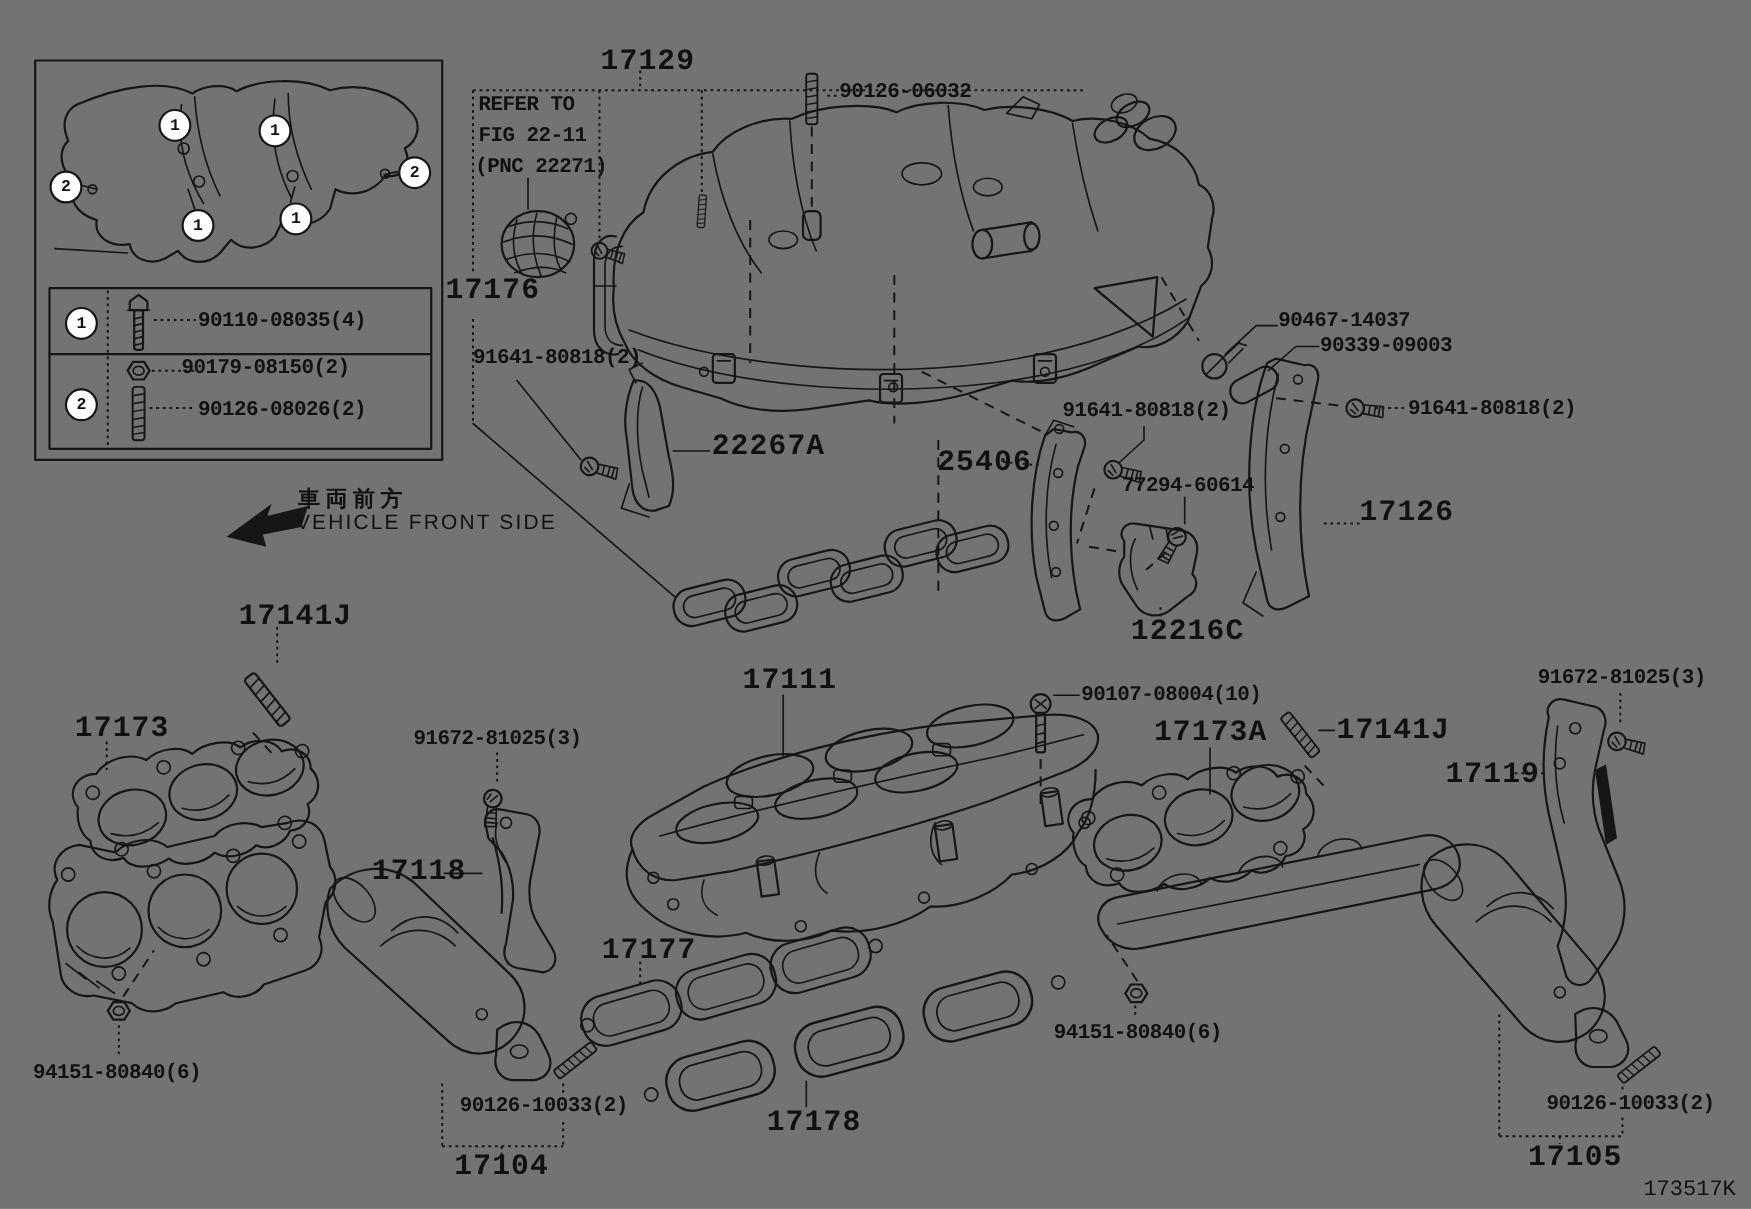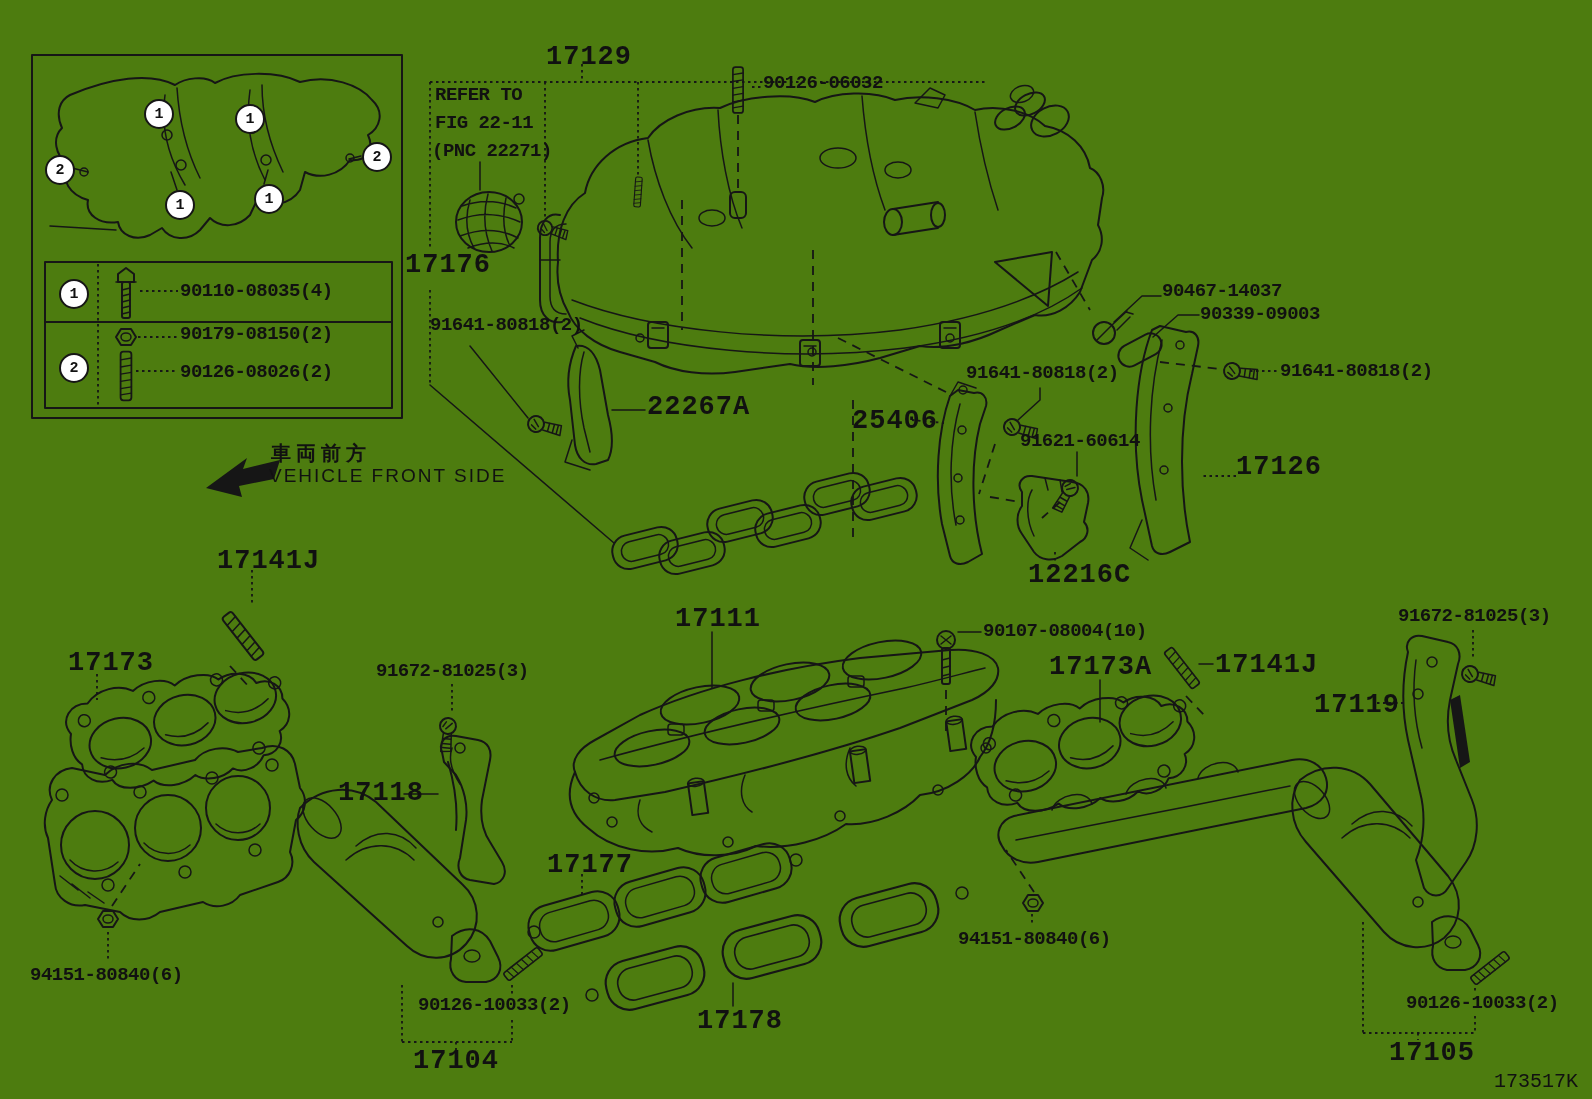--- a/index.html
+++ b/index.html
@@ -1,16 +1,16 @@
 <!DOCTYPE html>
 <html><head>
 <meta charset="utf-8">
 <style>
   html,body{margin:0;padding:0;background:#fff;}
-  .stage{position:relative;width:1592px;height:1099px;background:#4d7c0f;overflow:hidden;
+  .stage{position:relative;width:1592px;height:1099px;background:#737373;overflow:hidden;
          font-family:"Liberation Mono",monospace;}
   svg{position:absolute;left:0;top:0;}
   .ln{fill:none;stroke:#161616;stroke-width:2;stroke-linecap:round;stroke-linejoin:round;}
   .thin{stroke-width:1.5;}
   .dot{fill:none;stroke:#161616;stroke-width:1.8;stroke-dasharray:2.5 3.5;}
   .dsh{fill:none;stroke:#161616;stroke-width:1.8;stroke-dasharray:9 7;}
   .blk{fill:#161616;stroke:none;}
   .lbl{position:absolute;font:bold 19px "Liberation Mono",monospace;letter-spacing:-0.5px;
        color:#111;white-space:nowrap;}
   .lbl.lg{font-size:27px;letter-spacing:1px;}
@@ -419,21 +419,21 @@
 <div class="lbl" style="left:435px;top:112px">FIG 22-11</div>
 <div class="lbl" style="left:432px;top:140px">(PNC 22271)</div>
 <div class="lbl lg" style="left:405px;top:250px">17176</div>
 <div class="lbl" style="left:430px;top:314px">91641-80818(2)</div>
 <div class="lbl lg" style="left:647px;top:392px">22267A</div>
 <div class="lbl lg" style="left:852px;top:406px">25406</div>
 <div class="lbl" style="left:966px;top:362px">91641-80818(2)</div>
 <div class="lbl" style="left:1162px;top:280px">90467-14037</div>
 <div class="lbl" style="left:1200px;top:303px">90339-09003</div>
 <div class="lbl" style="left:1280px;top:360px">91641-80818(2)</div>
-<div class="lbl" style="left:1020px;top:430px">91621-60614</div>
+<div class="lbl" style="left:1020px;top:430px">77294-60614</div>
 <div class="lbl lg" style="left:1236px;top:452px">17126</div>
 <div class="lbl lg" style="left:1028px;top:560px">12216C</div>
 <div class="lbl lg" style="left:217px;top:546px">17141J</div>
 <div class="lbl lg" style="left:68px;top:648px">17173</div>
 <div class="lbl" style="left:376px;top:660px">91672-81025(3)</div>
 <div class="lbl lg" style="left:675px;top:604px">17111</div>
 <div class="lbl" style="left:983px;top:620px">90107-08004(10)</div>
 <div class="lbl lg" style="left:1049px;top:652px">17173A</div>
 <div class="lbl lg" style="left:1215px;top:650px">17141J</div>
 <div class="lbl" style="left:1398px;top:605px">91672-81025(3)</div>
@@ -443,21 +443,21 @@
 <div class="lbl" style="left:30px;top:964px">94151-80840(6)</div>
 <div class="lbl" style="left:418px;top:994px">90126-10033(2)</div>
 <div class="lbl lg" style="left:413px;top:1046px">17104</div>
 <div class="lbl lg" style="left:697px;top:1006px">17178</div>
 <div class="lbl" style="left:958px;top:928px">94151-80840(6)</div>
 <div class="lbl" style="left:1406px;top:992px">90126-10033(2)</div>
 <div class="lbl lg" style="left:1389px;top:1038px">17105</div>
 <div class="figcode" style="left:1471px;top:1070px;position:absolute">173517K</div>
 
 <div class="lbl" style="left:180px;top:280px">90110-08035(4)</div>
-<div class="lbl" style="left:180px;top:323px">90179-08150(2)</div>
+<div class="lbl" style="left:165px;top:323px">90179-08150(2)</div>
 <div class="lbl" style="left:180px;top:361px">90126-08026(2)</div>
 
 <div class="callout" style="left:144px;top:99px">1</div>
 <div class="callout" style="left:235px;top:104px">1</div>
 <div class="callout" style="left:45px;top:155px">2</div>
 <div class="callout" style="left:362px;top:142px">2</div>
 <div class="callout" style="left:165px;top:190px">1</div>
 <div class="callout" style="left:254px;top:184px">1</div>
 <div class="callout" style="left:59px;top:279px">1</div>
 <div class="callout" style="left:59px;top:353px">2</div>

